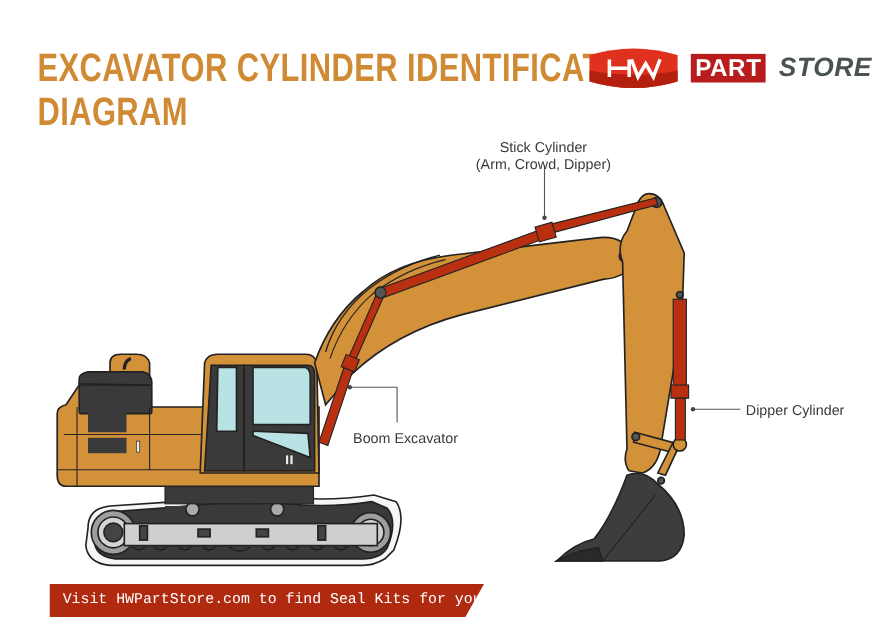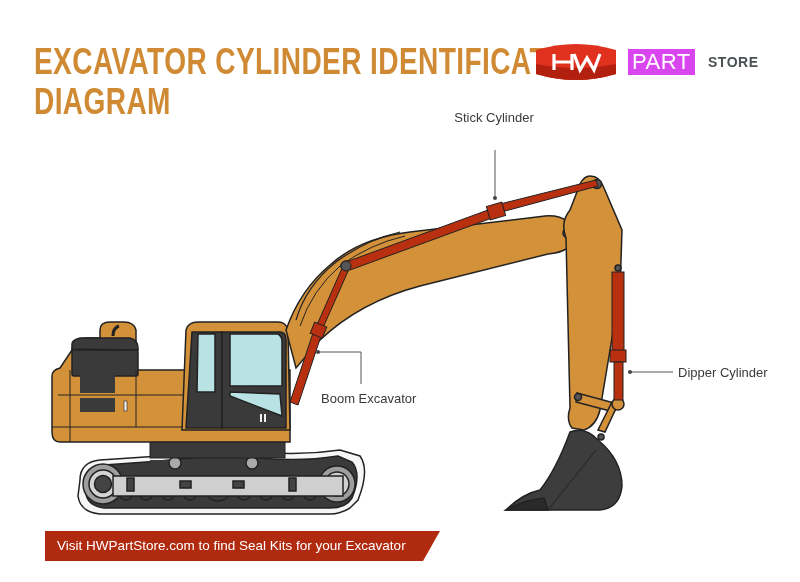--- a/index.html
+++ b/index.html
@@ -1,26 +1,26 @@
 <!DOCTYPE html>
 <html><head>
 <meta charset="utf-8">
 <style>
   html, body { margin: 0; padding: 0; }
   body { width: 800px; height: 582px; background: #ffffff; position: relative; overflow: hidden; font-family: "Liberation Sans", sans-serif; }
   .title { position: absolute; left: 34px; top: 42px; color: #d08a33; font-family: "Liberation Sans", sans-serif; font-weight: bold; font-size: 36px; line-height: 40px; letter-spacing: 0.5px; transform: scaleX(0.78); transform-origin: left top; text-transform: uppercase; }
   .title div { white-space: nowrap; }
   .logo { position: absolute; left: 530px; top: 42px; width: 260px; height: 42px; }
   .hw-badge { position: absolute; left: 0; top: 0; width: 92px; height: 40px; }
-  .part-box { position: absolute; left: 98px; top: 7px; height: 26px; background: #d946ef; color: #fff; font-weight: normal; font-size: 22px; line-height: 26px; padding: 0 4px; letter-spacing: 0.5px; }
-  .store-text { position: absolute; left: 178px; top: 7px; color: #4b5254; font-weight: bold; font-size: 14px; line-height: 26px; letter-spacing: 0.5px; }
+  .part-box { position: absolute; left: 98px; top: 7px; height: 26px; background: #b91c1c; color: #fff; font-weight: bold; font-size: 22px; line-height: 26px; padding: 0 4px; letter-spacing: 0.5px; }
+  .store-text { position: absolute; left: 178px; top: 7px; color: #4b5254; font-weight: bold; font-size: 24px; line-height: 26px; letter-spacing: 0.5px; font-style: italic; }
   .diagram { position: absolute; left: 0; top: 0; width: 800px; height: 582px; }
   .label { position: absolute; color: #3a3a3a; font-size: 13px; line-height: 16px; white-space: nowrap; }
   .label.center { text-align: center; }
-  .banner { position: absolute; left: 45px; top: 531px; width: 395px; height: 30px; }
+  .banner { position: absolute; left: 45px; top: 531px; width: 395px; height: 30px; font-family: Liberation Mono, monospace; }
   .banner svg { position: absolute; left: 0; top: 0; }
   .banner span { position: absolute; left: 12px; top: 7px; color: #ffffff; font-size: 13.5px; line-height: 16px; white-space: nowrap; }
 </style>
 </head>
 <body>
 
 <div class="title">
   <div>EXCAVATOR CYLINDER IDENTIFICATION</div>
   <div>DIAGRAM</div>
 </div>
@@ -144,22 +144,23 @@
   <g stroke="#555" stroke-width="1" fill="#444">
     <line x1="495" y1="150" x2="495" y2="197"></line>
     <circle cx="495" cy="198" r="2" stroke="none"></circle>
     <path d="M318 352 L361 352 L361 384" fill="none"></path>
     <circle cx="318" cy="352" r="2" stroke="none"></circle>
     <line x1="630" y1="372" x2="673" y2="372"></line>
     <circle cx="630" cy="372" r="2" stroke="none"></circle>
   </g>
 </svg>
 
-<div class="label center" style="left:414px; top:110px; width:160px;">
+<div class="label center" style="left:414px; top:126px; width:160px;">
   <div>Stick Cylinder</div>
+  <div>(Arm, Crowd, Dipper)</div>
 </div>
 <div class="label" style="left:321px; top:391px;">Boom Excavator</div>
 <div class="label" style="left:678px; top:365px;">Dipper Cylinder</div>
 
 <div class="banner">
   <svg width="395" height="30" viewBox="0 0 395 30">
     <path d="M0 0 L395 0 L378 30 L0 30 Z" fill="#b02a10"></path>
   </svg>
   <span>Visit HWPartStore.com to find Seal Kits for your Excavator</span>
 </div>

